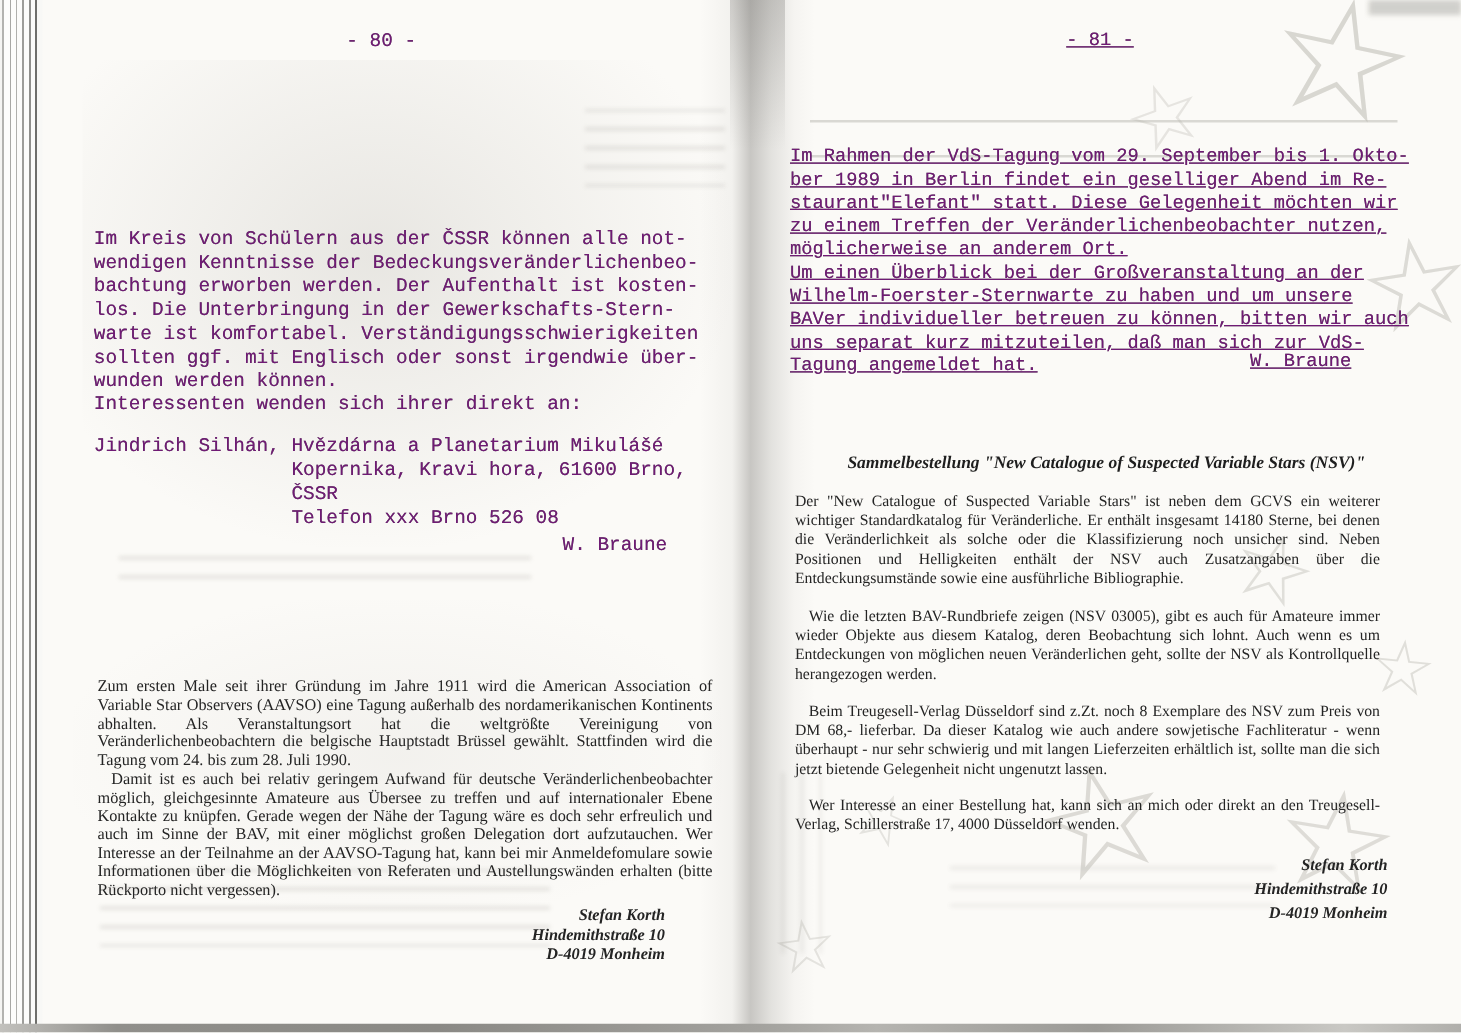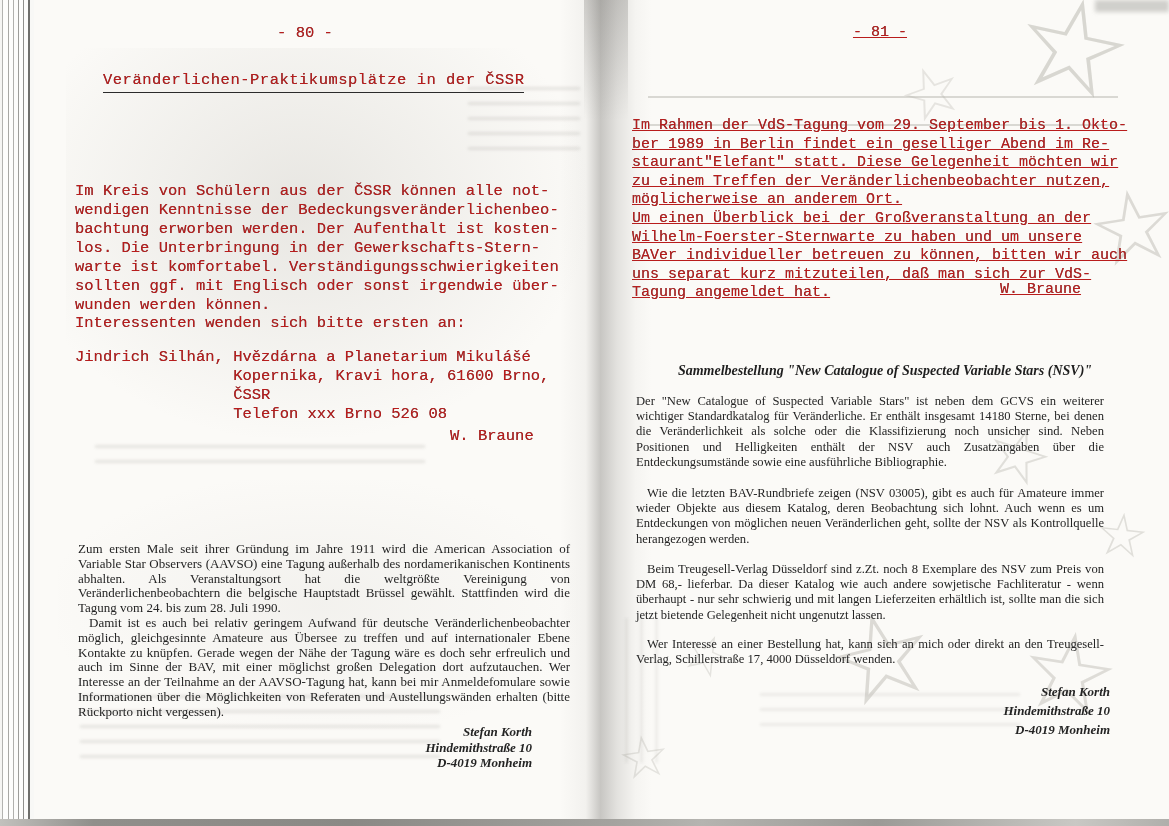--- a/index.html
+++ b/index.html
@@ -1,19 +1,19 @@
 <!DOCTYPE html>
 <html><head>
 <meta charset="utf-8">
 <style>
   html,body{margin:0;padding:0;background:#e8e8e6;}
   #stage{position:relative;width:1169px;height:826px;background:#fbfaf7;overflow:hidden;
          font-family:"Liberation Sans",sans-serif;}
   .abs{position:absolute;}
-  .mono{font-family:"Liberation Mono","DejaVu Sans Mono",monospace;color:#b91c1c;
+  .mono{font-family:"Liberation Mono","DejaVu Sans Mono",monospace;color:#701a75;
         text-shadow:0 0 0.45px rgba(20,20,20,0.65);}
   .mono-l{font-size:15.5px;line-height:19px;}
   .mono-r{font-size:15px;line-height:18.6px;text-decoration:underline;}
   .prewrap{white-space:pre-line;}
   .pre{white-space:pre;}
   .serif{font-family:"Liberation Serif","DejaVu Serif",serif;color:#242424;}
   .serif-body-l{font-size:13px;line-height:14.8px;text-align:justify;}
   .serif-body-r{font-size:12.6px;line-height:15.2px;text-align:justify;}
   .serif-title{font-style:italic;font-weight:bold;color:#1e1e1e;}
   .h-underline{border-bottom:1.6px solid #2b2b2b;padding-bottom:3px;}
@@ -53,34 +53,31 @@
   <span class="abs bstar" style="left:900px;top:58px;font-size:70px;transform:rotate(-20deg);opacity:0.3;">☆</span>
   <span class="abs bstar" style="left:985px;top:418px;font-size:75px;transform:rotate(18deg);opacity:0.38;">☆</span>
   <span class="abs bstar" style="left:1095px;top:505px;font-size:60px;transform:rotate(6deg);opacity:0.38;">☆</span>
   <span class="abs bstar" style="left:828px;top:598px;font-size:120px;transform:rotate(-14deg);opacity:0.45;">☆</span>
   <span class="abs bstar" style="left:1020px;top:618px;font-size:110px;transform:rotate(9deg);opacity:0.42;">☆</span>
   <span class="abs bstar" style="left:682px;top:628px;font-size:55px;transform:rotate(24deg);opacity:0.32;">☆</span>
   <span class="abs bstar" style="left:618px;top:728px;font-size:58px;transform:rotate(-8deg);opacity:0.32;">☆</span>
 
   <div class="abs mono mono-l" style="left:55px;top:24px;width:500px;text-align:center;">- 80 -</div>
 
-  <div class="abs" style="left:103px;top:70px;">
-    <span class="mono mono-l h-underline" style="letter-spacing:0.5px;">Veränderlichen-Praktikumsplätze in der ČSSR</span>
-  </div>
 
 
   <div class="abs mono mono-l prewrap" style="left:75px;top:182px;width:510px;">Im Kreis von Schülern aus der ČSSR können alle not-
 wendigen Kenntnisse der Bedeckungsveränderlichenbeo-
 bachtung erworben werden. Der Aufenthalt ist kosten-
 los. Die Unterbringung in der Gewerkschafts-Stern-
 warte ist komfortabel. Verständigungsschwierigkeiten
 sollten ggf. mit Englisch oder sonst irgendwie über-
 wunden werden können.</div>
 
-  <div class="abs mono mono-l" style="left:75px;top:314px;width:510px;">Interessenten wenden sich bitte ersten an:</div>
+  <div class="abs mono mono-l" style="left:75px;top:314px;width:510px;">Interessenten wenden sich ihrer direkt an:</div>
 
   <div class="abs mono mono-l pre" style="left:75px;top:348px;">Jindrich Silhán, Hvězdárna a Planetarium Mikulášé
                  Kopernika, Kravi hora, 61600 Brno,
                  ČSSR
                  Telefon xxx Brno 526 08</div>
 
   <div class="abs mono mono-l" style="left:450px;top:427px;">W. Braune</div>
 
 
   <div class="abs" style="left:78px;top:542px;width:492px;">

